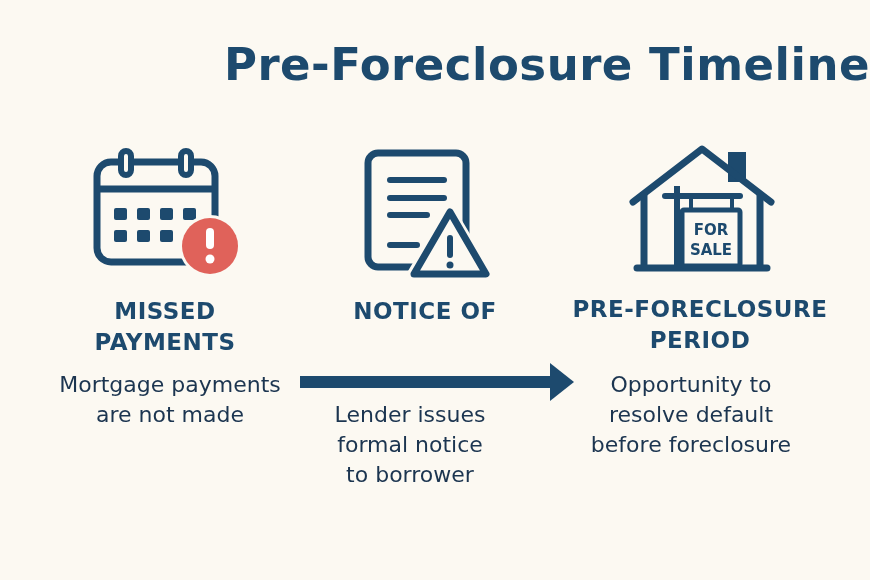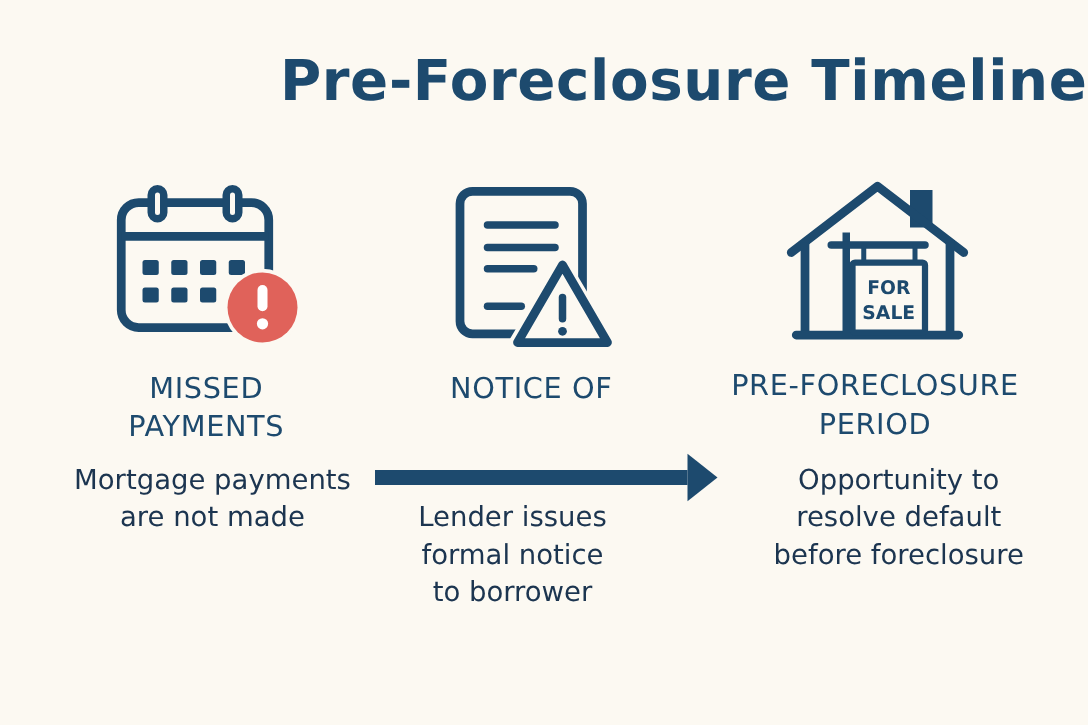--- a/index.html
+++ b/index.html
@@ -1,21 +1,21 @@
 <!DOCTYPE html>
 <html><head>
 <meta charset="utf-8">
 <style>
   html, body { margin:0; padding:0; }
   body { width:870px; height:580px; background:#fcf9f2; position:relative; overflow:hidden;
          font-family:"DejaVu Sans","Liberation Sans",sans-serif; color:#1d4a6e; }
   .title { position:absolute; left:0; width:870px; top:38px; text-align:right;
            font-size:45px; font-weight:bold; color:#1d4a6e; letter-spacing:0.5px; }
   .icon { position:absolute; }
-  .step-title { position:absolute; text-align:center; font-weight:normal; font-size:23px;
+  .step-title { position:absolute; text-align:center; font-weight:bold; font-size:23px;
                 line-height:31px; color:#1d4a6e; letter-spacing:0.5px; }
   .step-desc { position:absolute; text-align:center; font-size:22px; line-height:30px; color:#1c3550; }
   .arrow { position:absolute; left:300px; top:362px; }
 </style>
 </head>
 <body>
 
 <div class="title">Pre-Foreclosure Timeline</div>
 
 <div class="icon" style="left:90px;top:148px;">
@@ -94,17 +94,17 @@
 
 <div class="step-desc" style="left:50px;width:240px;top:370px;">
   <div>Mortgage payments</div>
   <div>are not made</div>
 </div>
 <div class="step-desc" style="left:320px;width:180px;top:400px;">
   <div>Lender issues</div>
   <div>formal notice</div>
   <div>to borrower</div>
 </div>
-<div class="step-desc" style="left:609px;width:220px;top:370px;">
+<div class="step-desc" style="left:581px;width:220px;top:370px;">
   <div>Opportunity to</div>
   <div>resolve default</div>
   <div>before foreclosure</div>
 </div>
 
 </body></html>

